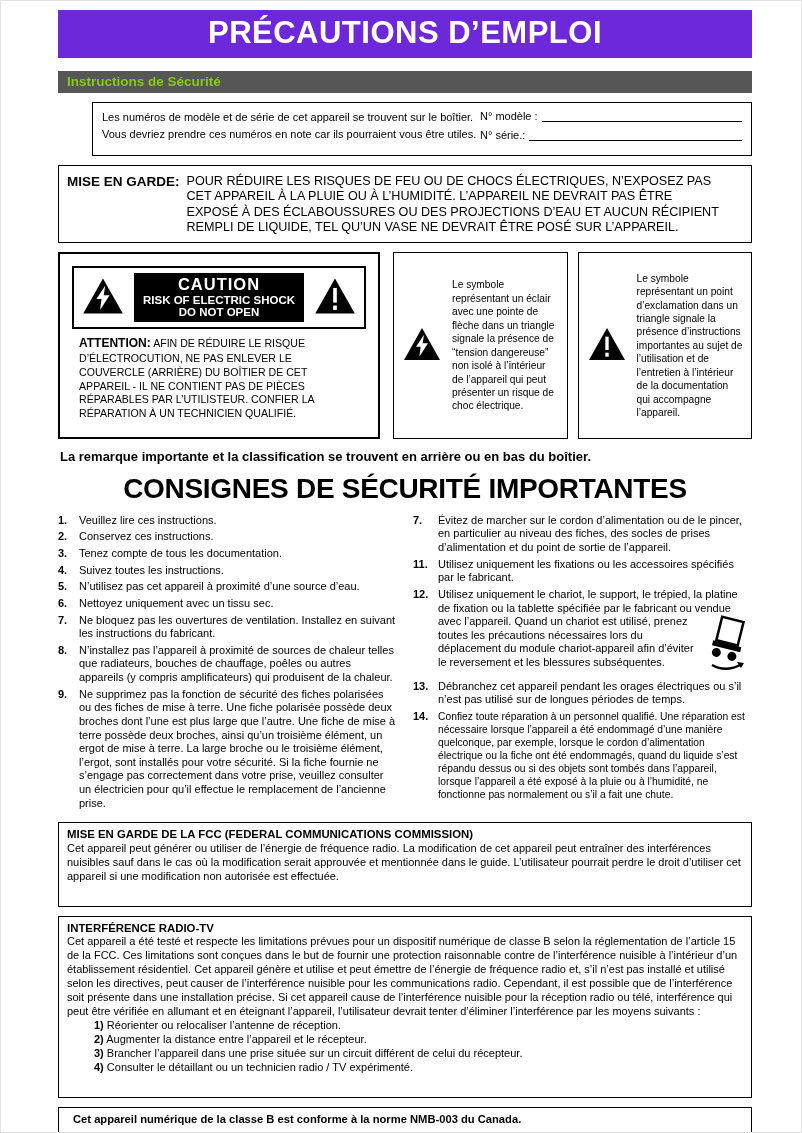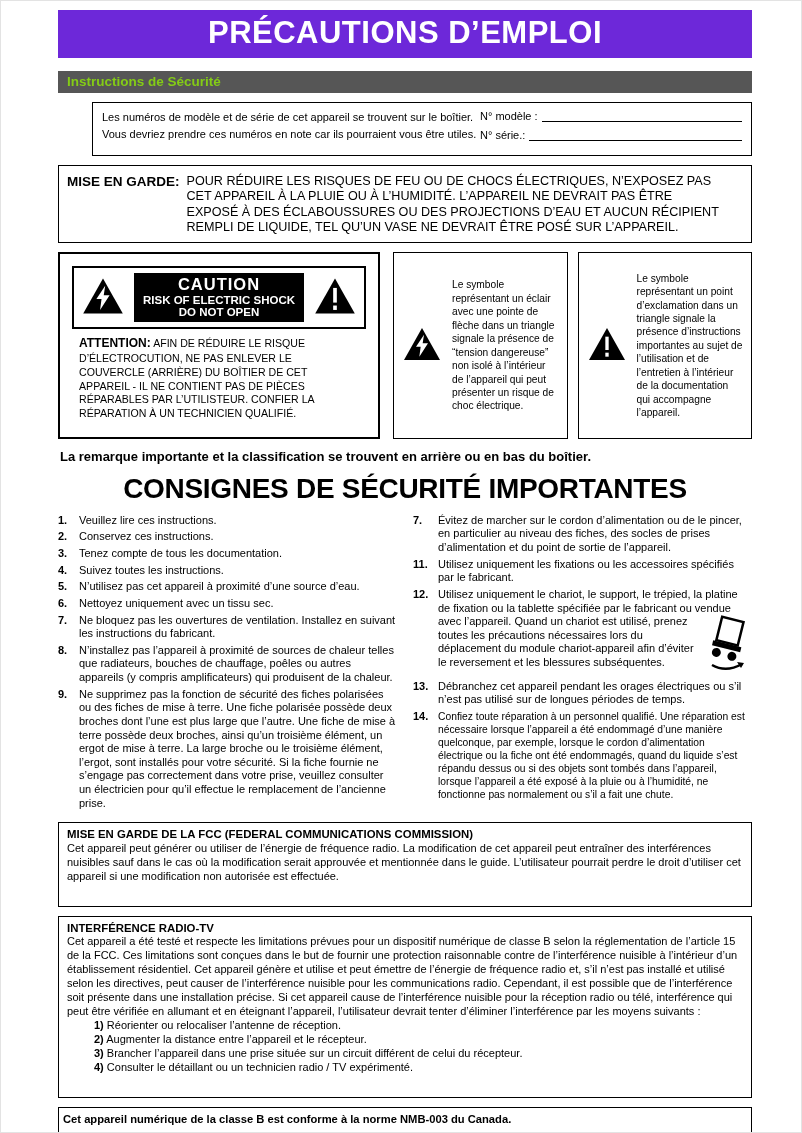--- a/index.html
+++ b/index.html
@@ -65,21 +65,21 @@
   .col-right .li .num { width:25px; }
   .li .txt { flex:1; }
   .li .txt.small { font-size:10.3px; line-height:1.27; }
   .cart-float { float:right; margin:0 0 2px 6px; }
 
   
   .notice-box { padding:4px 8px 22px; font-size:11px; line-height:1.27; }
   .notice-title { font-weight:bold; font-size:11.4px; }
   .int-steps { margin-left:27px; }
   .int-step .n { font-weight:bold; }
-  .bold-box { padding:4px 4px 5px; font-weight:bold; font-size:11.2px; line-height:1.35; }
+  .bold-box { padding:4px 14px 5px; font-weight:bold; font-size:11.2px; line-height:1.35; }
 </style>
 </head>
 <body>
 
 <div class="page">
 
   <div class="title-bar">
     <span>PRÉCAUTIONS D’EMPLOI</span>
   </div>
 

